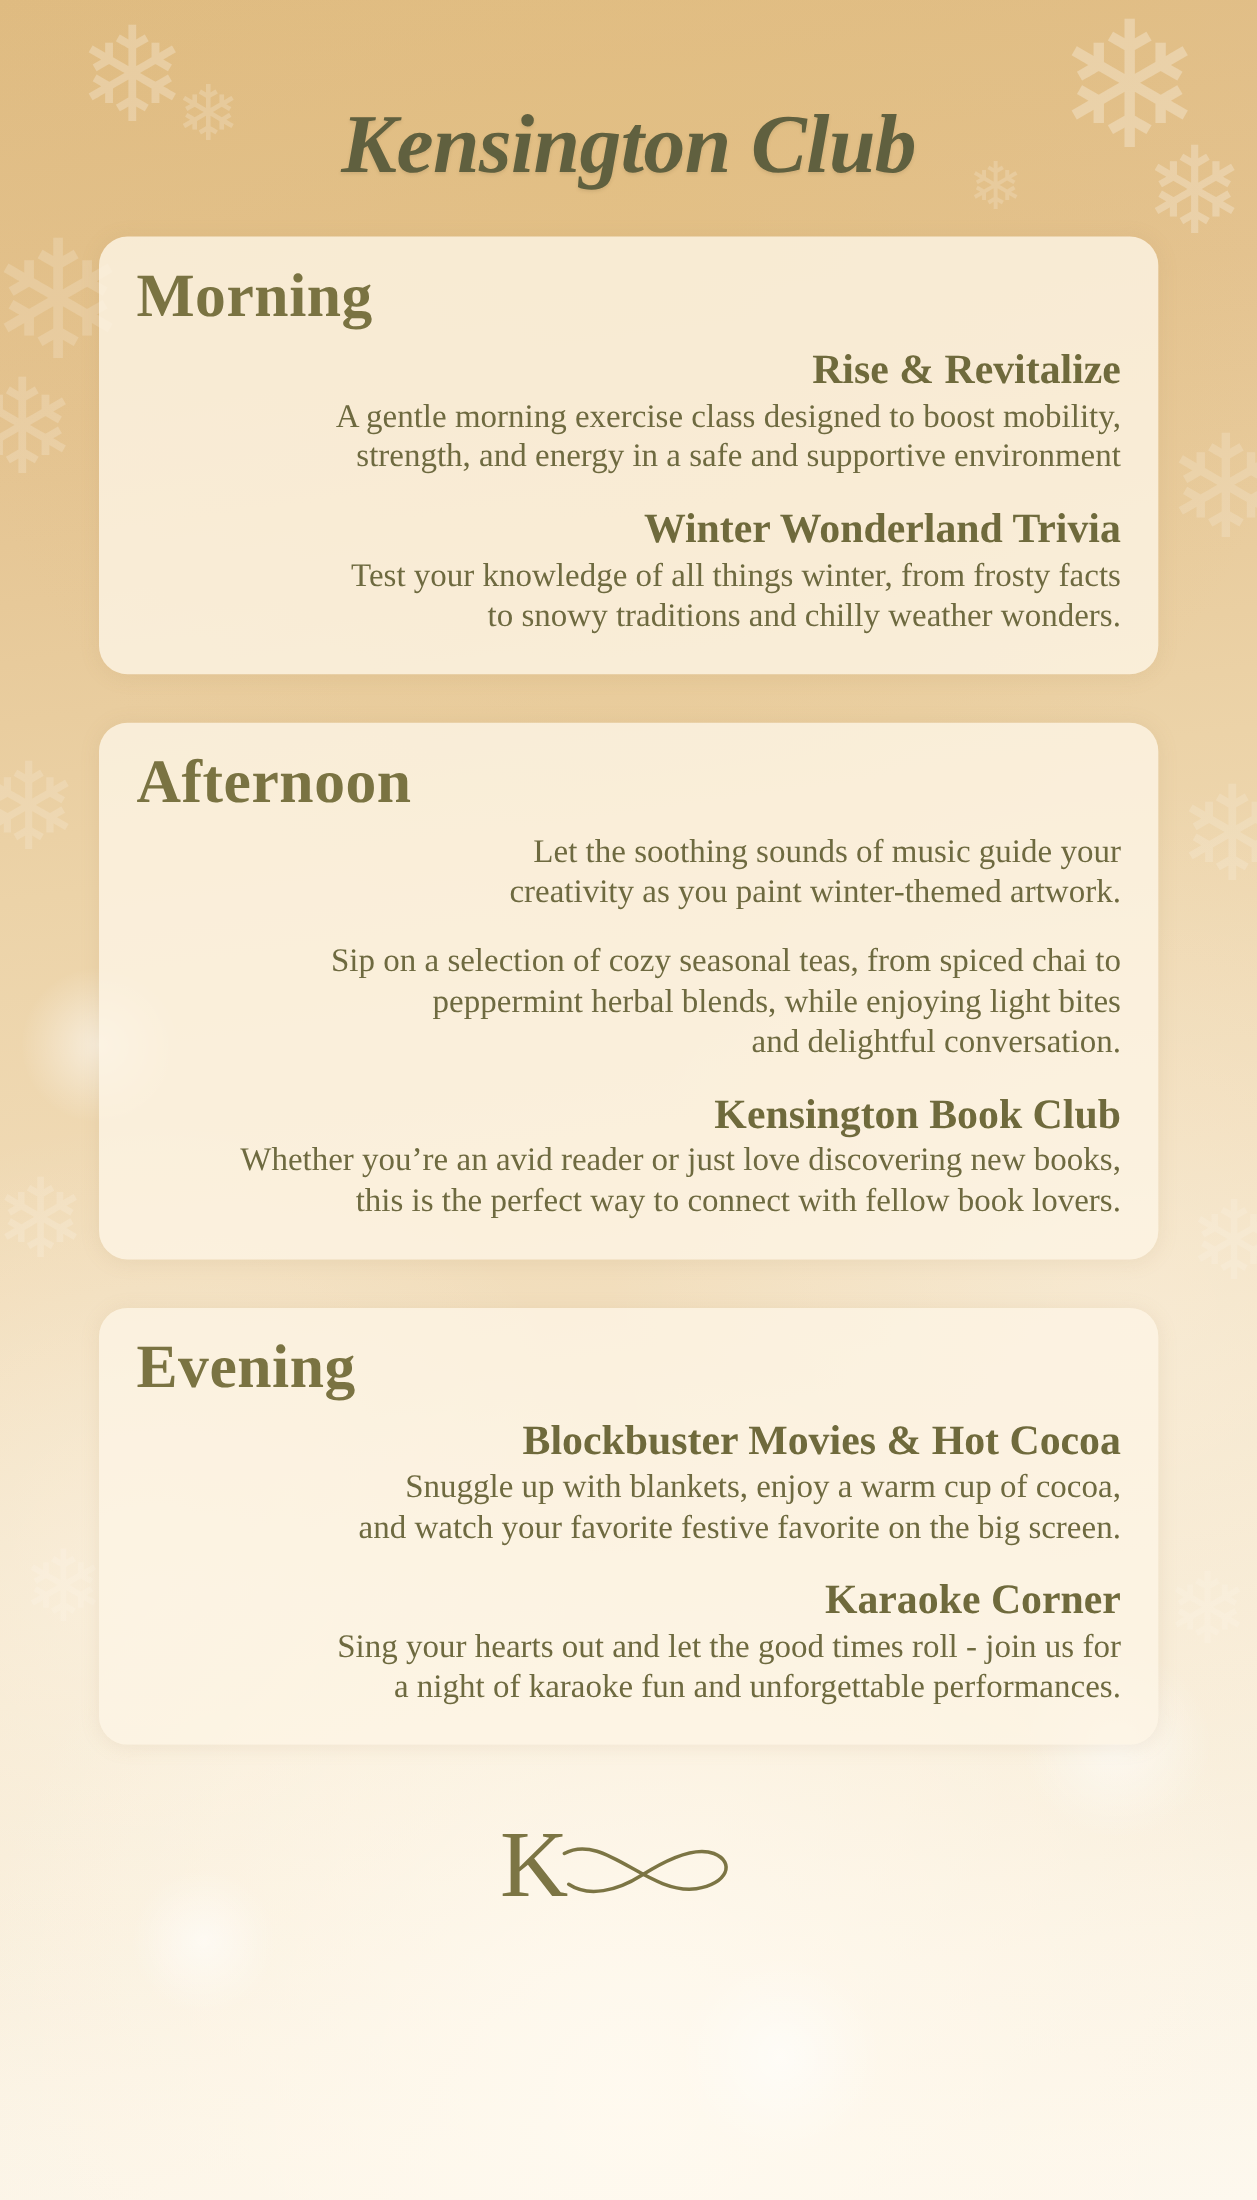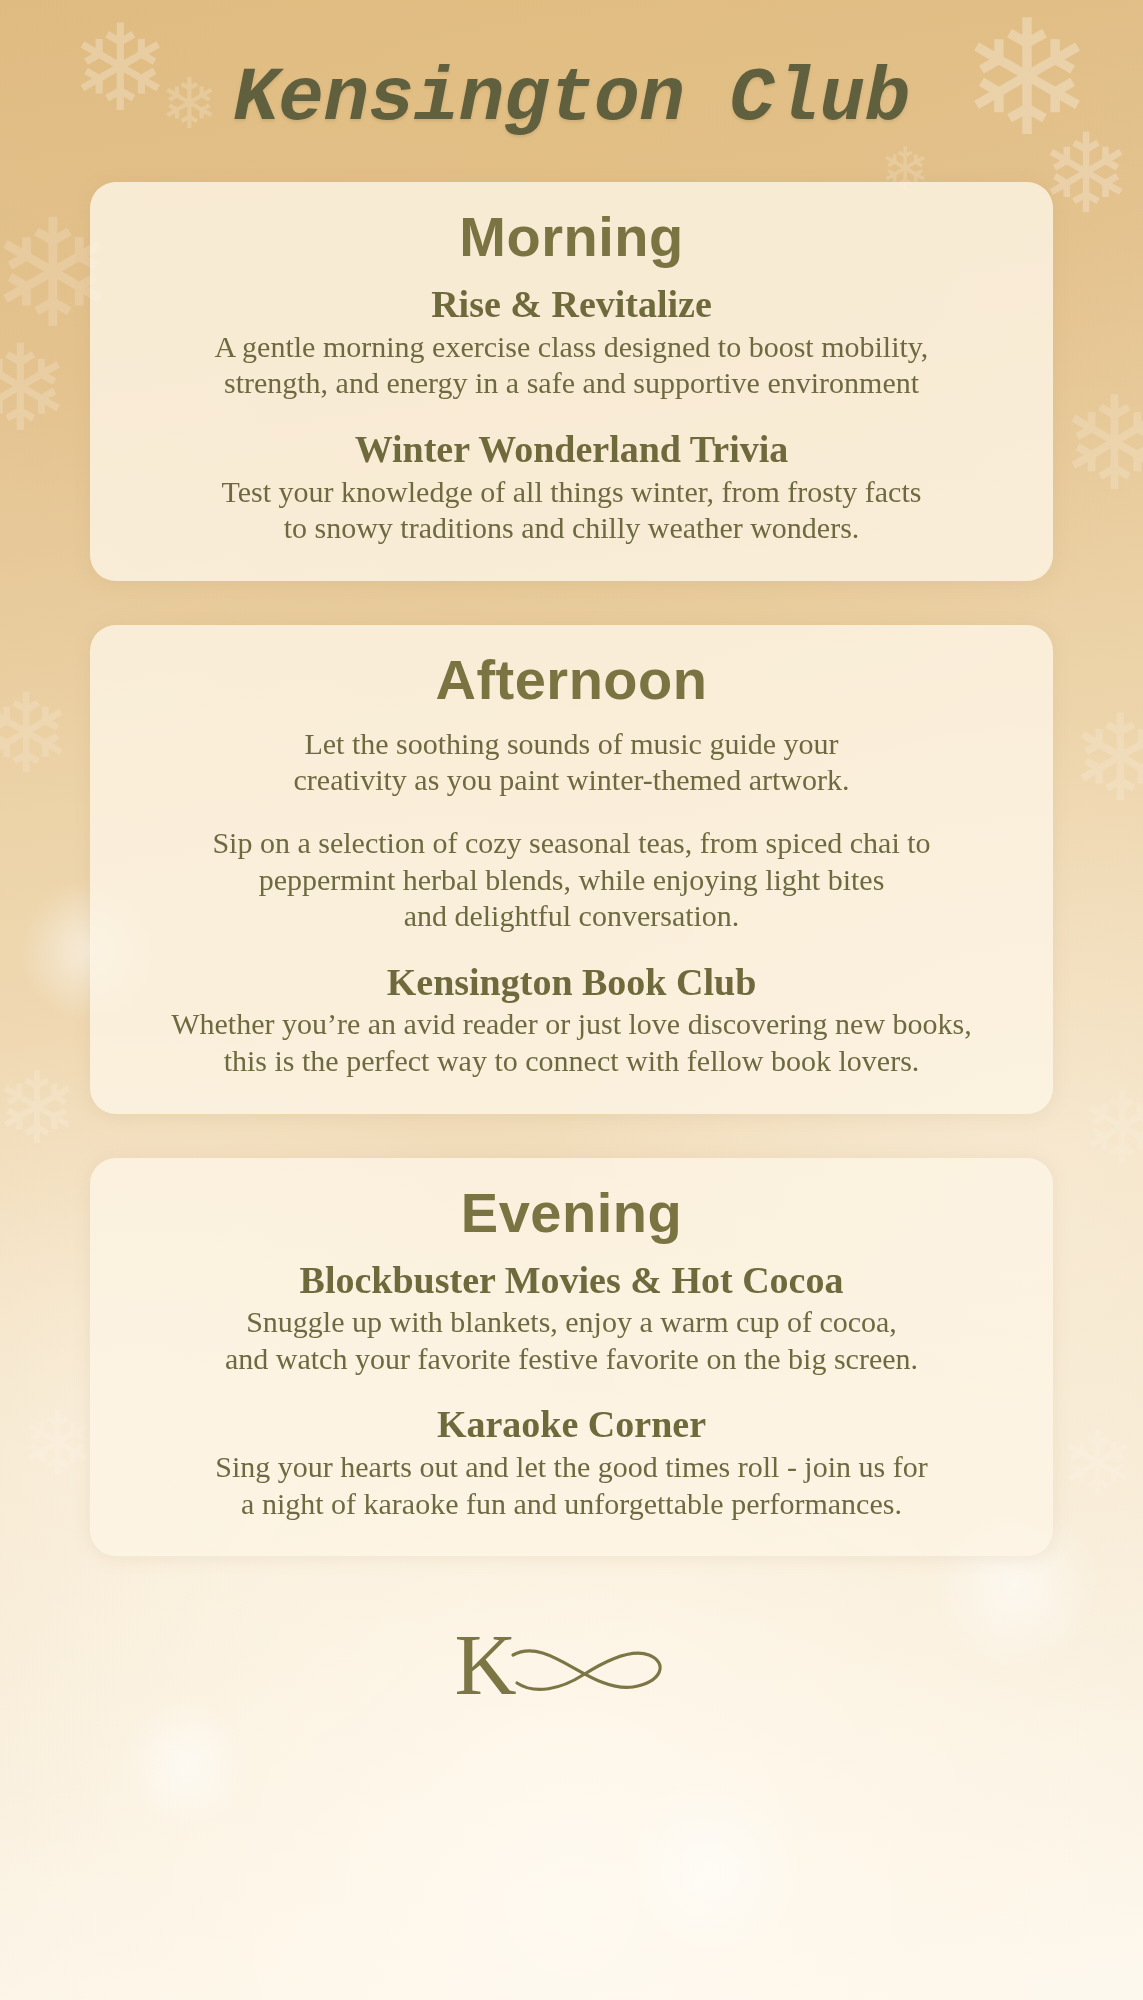--- a/index.html
+++ b/index.html
@@ -46,51 +46,50 @@
   }
 
   .content {
     position: relative;
     z-index: 5;
     padding: 0 90px;
   }
 
   .poster-title {
     text-align: center;
-    font-family: Liberation Mono, monospace;
+    font-family: Liberation Serif, serif;
     font-weight: bold;
     font-style: italic;
     font-size: 76px;
     letter-spacing: -0.5px;
     color: #60603f;
-    padding-top: 56px;
+    padding-top: 88px;
     text-shadow: 0 2px 3px rgba(120,100,60,0.18);
   }
 
   .card {
     background: rgba(253,244,228,0.82);
     border-radius: 26px;
     margin-top: 40px;
     padding: 22px 34px 34px;
     box-shadow: 0 2px 18px rgba(170,140,90,0.13);
   }
   .card.afternoon { margin-top: 44px; }
   .card.evening { margin-top: 44px; }
 
   .section-title {
-    text-align: center;
-    font-family: Liberation Sans, sans-serif;
+    font-family: Liberation Serif, serif;
     font-weight: bold;
     font-size: 56px;
     color: #7a7342;
     letter-spacing: 0.5px;
     margin-bottom: 14px;
   }
 
-  .event { margin-top: 26px; text-align: center; }
+  .event { margin-top: 26px; text-align: right; }
   .event:first-of-type { margin-top: 8px; }
 
   .event-name {
     font-family: "Liberation Serif", serif;
     font-weight: bold;
     font-size: 38px;
     color: #6f6a3c;
     line-height: 1.15;
     margin-bottom: 2px;
   }

